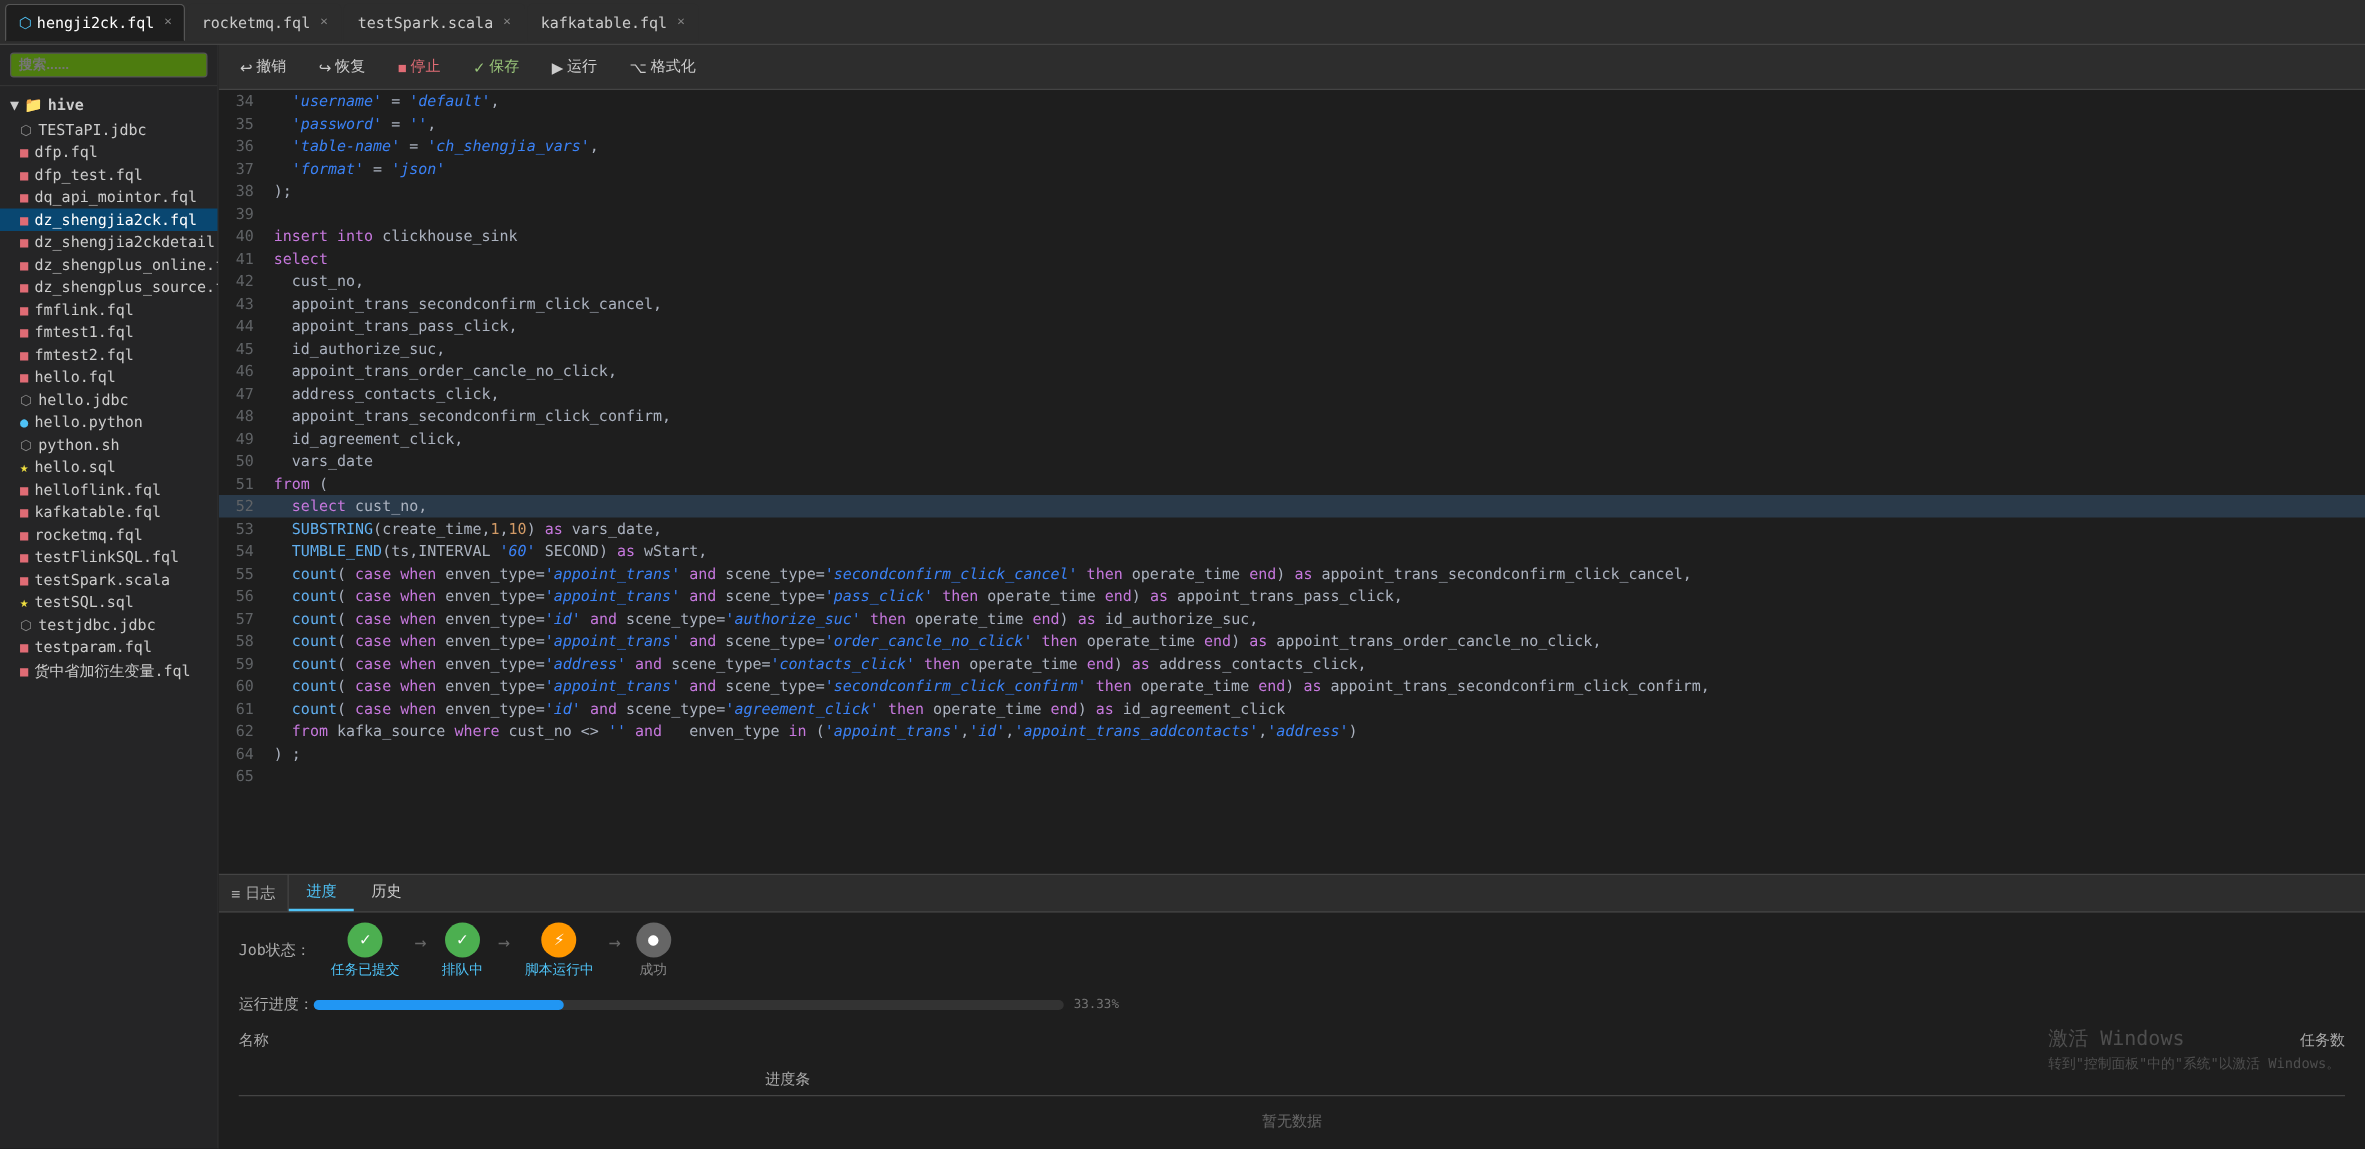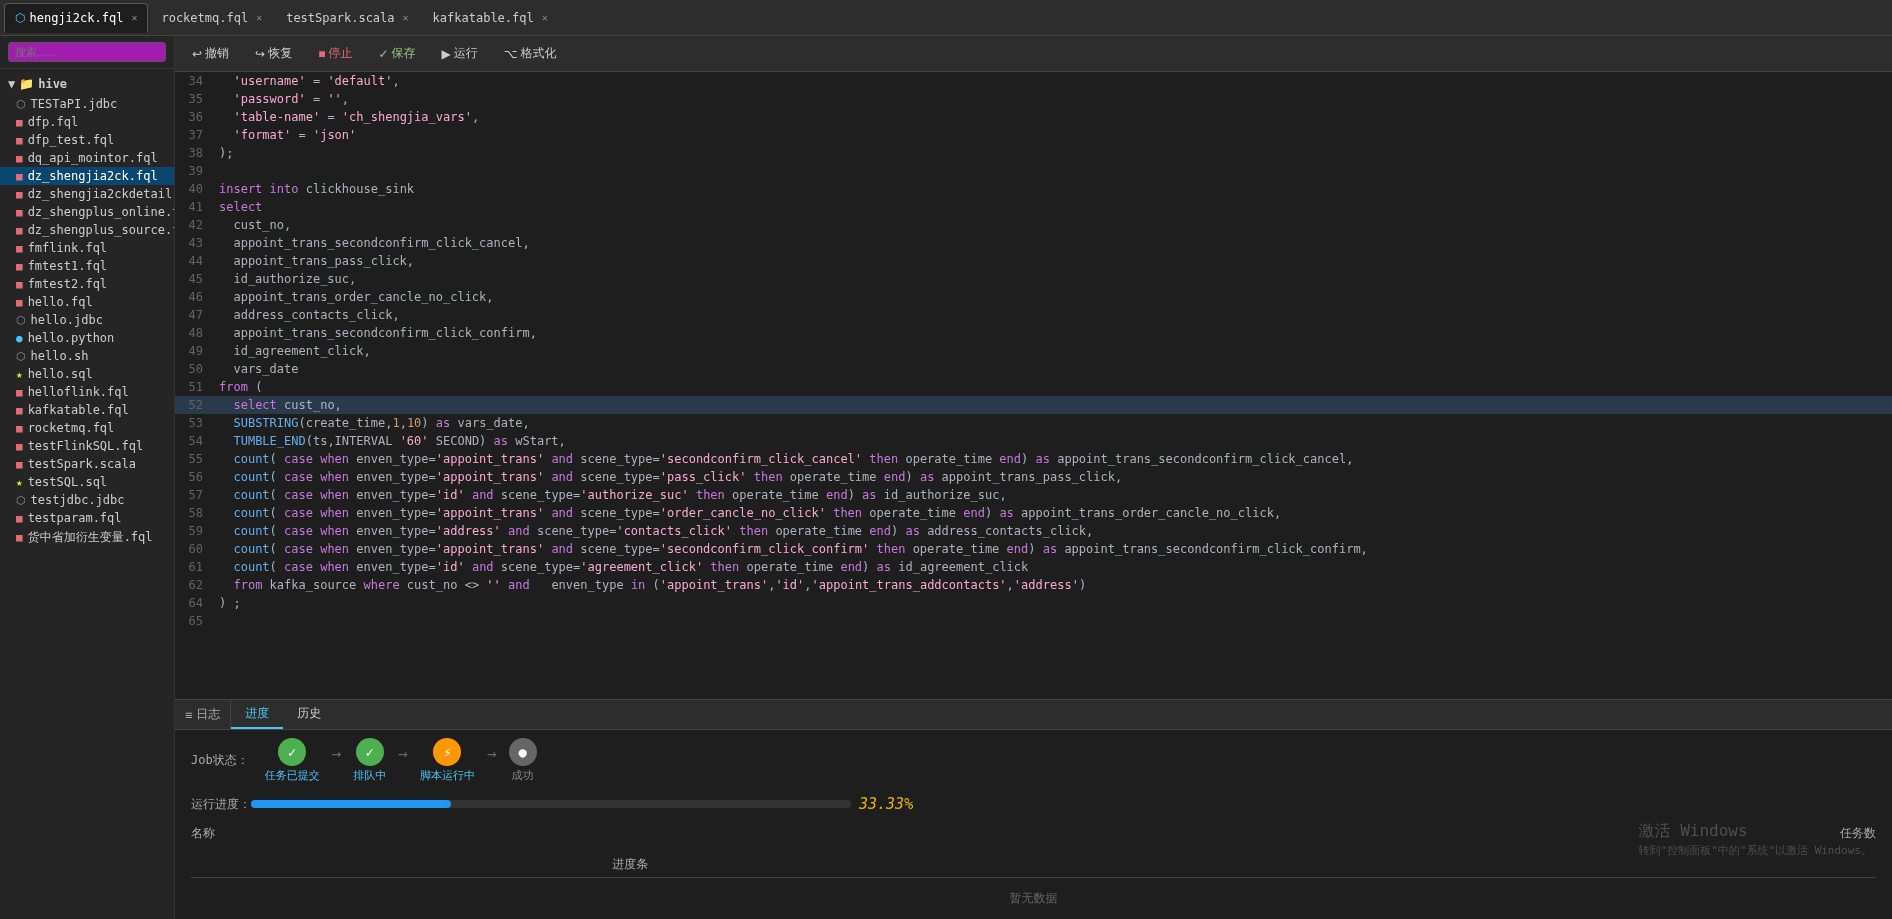--- a/index.html
+++ b/index.html
@@ -26,22 +26,22 @@
 
     
     .sidebar {
       width: 175px; min-width: 175px; background: #252526; border-right: 1px solid #333;
       display: flex; flex-direction: column; overflow: hidden;
     }
     .sidebar-search {
       padding: 6px 8px; border-bottom: 1px solid #333;
     }
     .sidebar-search input {
-      width: 100%; background: #a21caf; border: 1px solid #555; color: #ccc;
-      padding: 3px 6px; font-size: 11px; border-radius: 3px;
+      width: 100%; background: #4d7c0f; border: 1px solid #555; color: #ccc;
+      padding: 3px 6px; font-size: 11px; border-radius: 3px; font-weight: bold;
     }
     .sidebar-tree { overflow-y: auto; flex: 1; padding: 4px 0; }
     .tree-item {
       display: flex; align-items: center; padding: 2px 8px 2px 16px;
       cursor: pointer; font-size: 12px; color: #ccc; white-space: nowrap;
     }
     .tree-item.active { background: #094771; color: #fff; }
     .tree-item .icon { margin-right: 5px; font-size: 11px; }
     .tree-section {
       display: flex; align-items: center; padding: 4px 8px;
@@ -77,21 +77,21 @@
       font-size: 12px; line-height: 18px;
     }
     .line-number {
       min-width: 40px; text-align: right; padding-right: 12px; padding-left: 8px;
       color: #606366; user-select: none; flex-shrink: 0;
     }
     .line-content { padding-left: 4px; white-space: pre; flex: 1; }
 
     
     .kw { color: #c678dd; }
-    .str { color: #f9a8d4; }
+    .str { color: #3b82f6; font-style: italic; }
     .fn { color: #61afef; }
     .num { color: #d19a66; }
     .plain { color: #abb2bf; }
 
     
     .bottom-panel {
       height: 220px; border-top: 1px solid #444; background: #1e1e1e; display: flex; flex-direction: column;
     }
     .bottom-tabs {
       display: flex; border-bottom: 1px solid #444; background: #2d2d2d; height: 30px;
@@ -117,21 +117,21 @@
     .circle-orange { background: #ff9800; color: white; }
     .circle-gray { background: #666; color: white; }
     .step-arrow { color: #666; font-size: 16px; margin: 0 4px; align-self: center; margin-bottom: 14px; }
     .step-label { color: #4fc3f7; font-size: 11px; }
     .step-label-gray { color: #888; font-size: 11px; }
 
     .progress-row { display: flex; align-items: center; margin-bottom: 8px; }
     .progress-label { color: #aaa; font-size: 12px; white-space: nowrap; }
     .progress-bar-container { flex: 1; background: #333; border-radius: 4px; height: 8px; max-width: 600px; }
     .progress-bar { height: 100%; border-radius: 4px; background: #2196f3; }
-    .progress-pct { color: #eab308; font-size: 15px; margin-left: 8px; font-style: italic; }
+    .progress-pct { color: #737373; font-size: 10px; margin-left: 8px; }
 
     .table-header { display: flex; border-bottom: 1px solid #444; padding: 4px 0; color: #aaa; font-size: 12px; }
     .col-name { flex: 1; }
     .col-progress { flex: 2; margin-top: 31px; }
     .col-tasks { flex: 1; text-align: right; }
     .no-data { text-align: center; color: #666; font-size: 12px; padding: 12px; }
 
     
     .win-activate {
       position: fixed; bottom: 60px; right: 20px; color: rgba(150,150,150,0.4);
@@ -224,21 +224,21 @@
       <div class="tree-item">
           <span class="icon" style="color:#888">⬡</span>
           <span>hello.jdbc</span>
         </div>
       <div class="tree-item">
           <span class="icon" style="color:#4fc3f7">●</span>
           <span>hello.python</span>
         </div>
       <div class="tree-item">
           <span class="icon" style="color:#888">⬡</span>
-          <span>hello.sh</span>
+          <span>python.sh</span>
         </div>
       <div class="tree-item">
           <span class="icon" style="color:#f0e040">★</span>
           <span>hello.sql</span>
         </div>
       <div class="tree-item">
           <span class="icon" style="color:#e06c75">■</span>
           <span>helloflink.fql</span>
         </div>
       <div class="tree-item">

